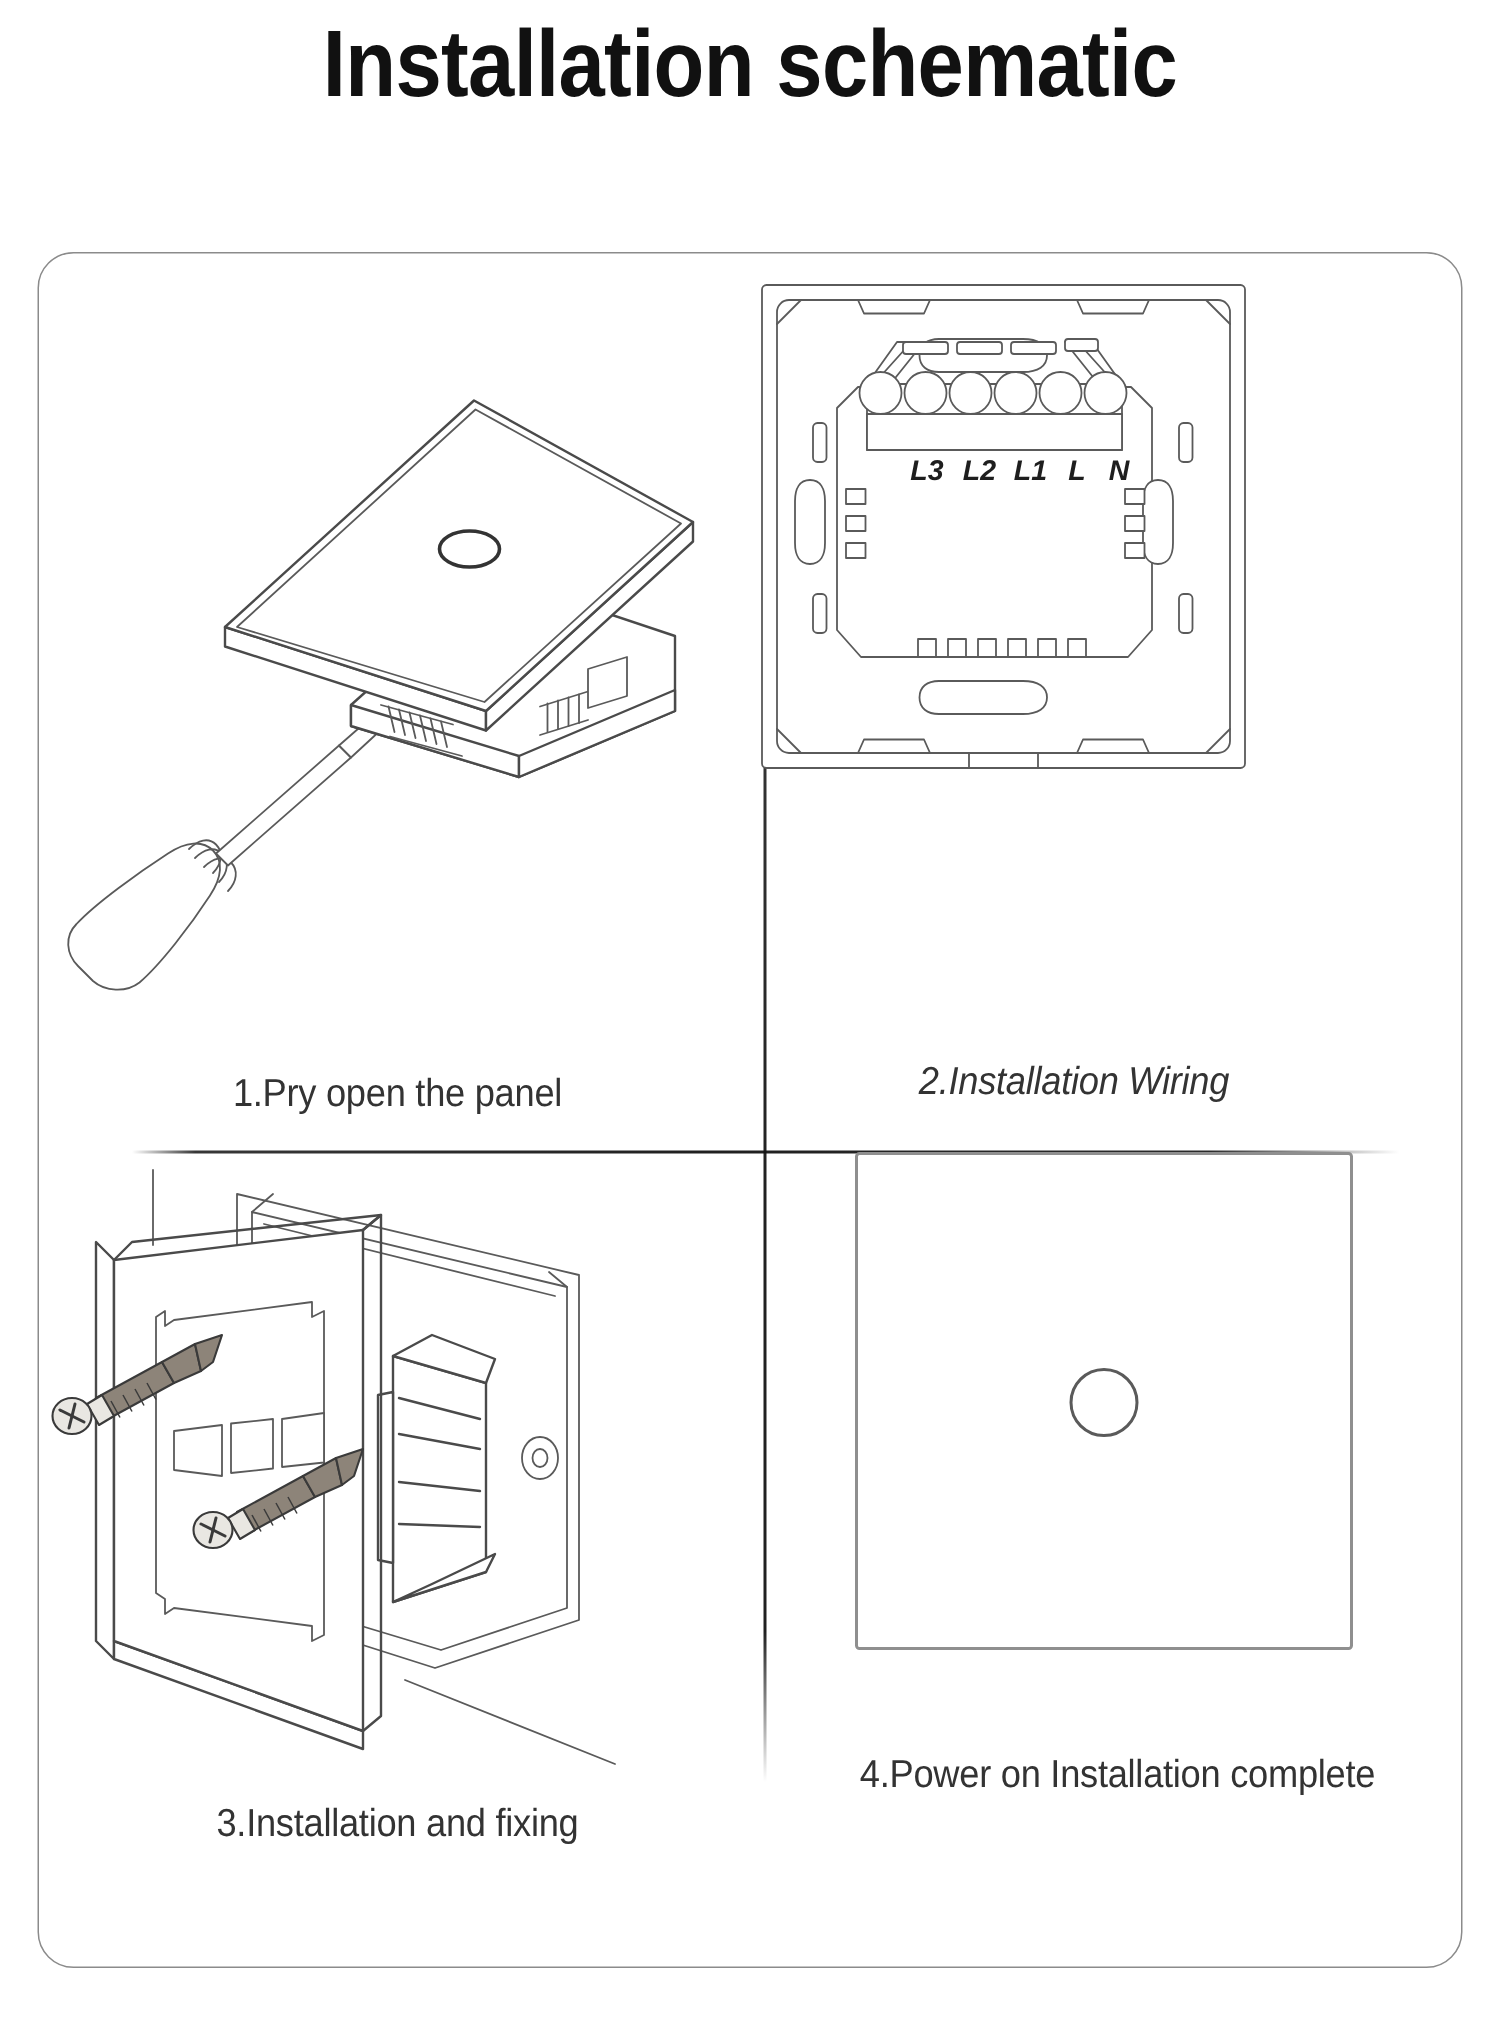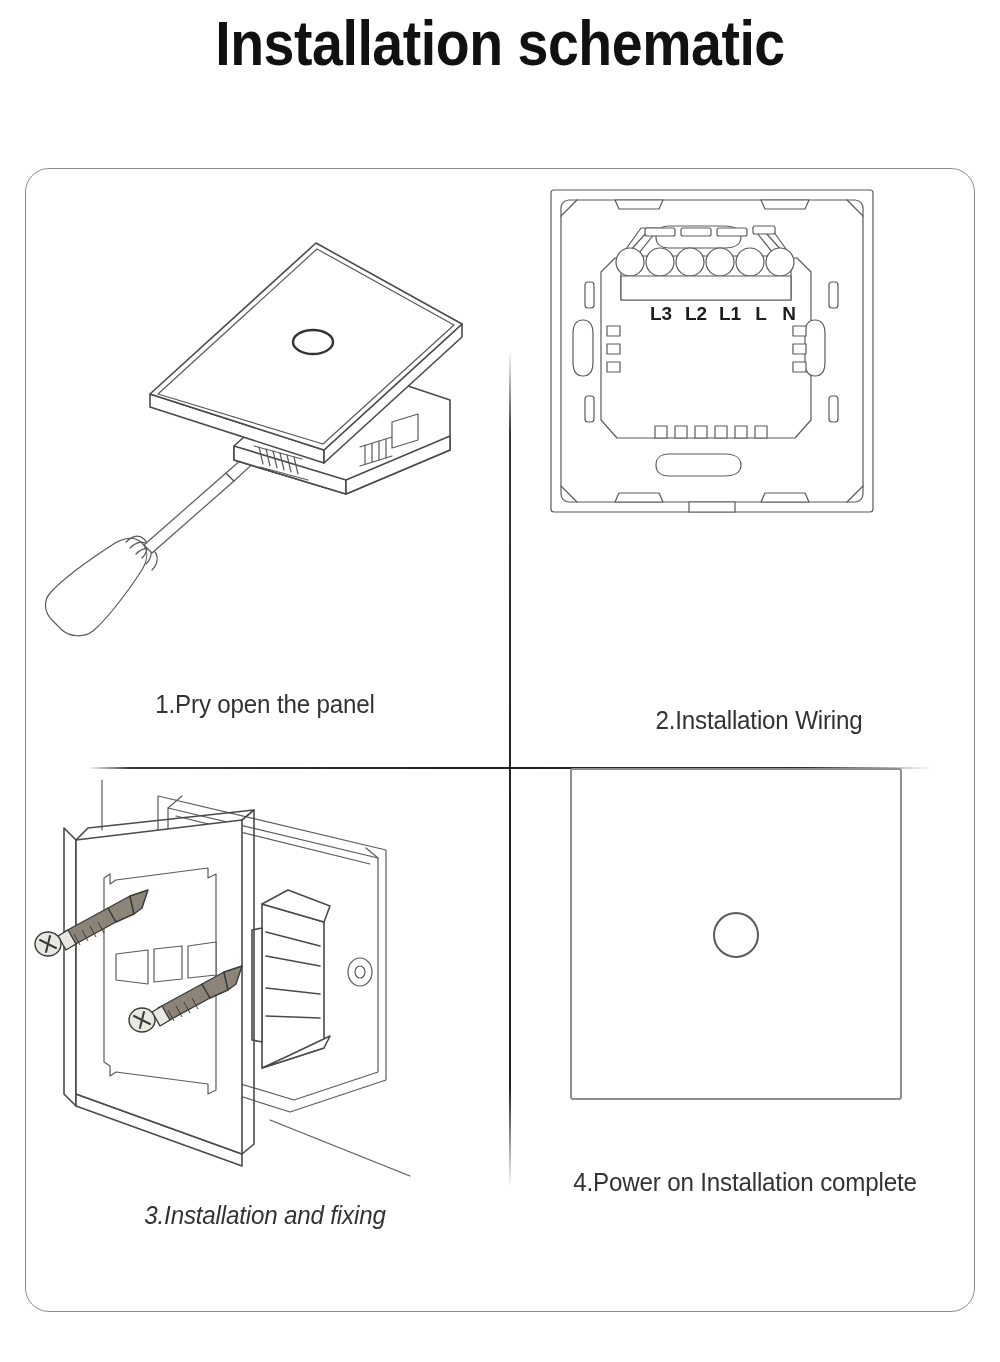--- a/index.html
+++ b/index.html
@@ -71,23 +71,23 @@
     background: linear-gradient(to right,
        rgba(20,20,20,0) 0%,
        rgba(20,20,20,0.85) 5%,
        rgba(20,20,20,0.95) 45%,
        rgba(20,20,20,0.9) 85%,
        rgba(20,20,20,0) 100%);
   }
 
   
   .quad { position: absolute; }
-  .q1 { left: 30px;  top: 164px; width: 470px; height: 580px; }
-  .q2 { left: 529px; top: 180px; width: 460px; height: 580px; }
-  .q3 { left: 30px;  top: 780px; width: 470px; height: 530px; font-style: italic; }
+  .q1 { left: 30px;  top: 188px; width: 470px; height: 580px; }
+  .q2 { left: 486px; top: 180px; width: 460px; height: 580px; font-style: italic; }
+  .q3 { left: 30px;  top: 780px; width: 470px; height: 530px; }
   .q4 { left: 515px; top: 747px; width: 460px; height: 530px; }
 
   .figure {
     position: absolute;
     left: 0; top: 0;
     width: 100%;
   }
   .caption {
     position: absolute;
     left: 0;

